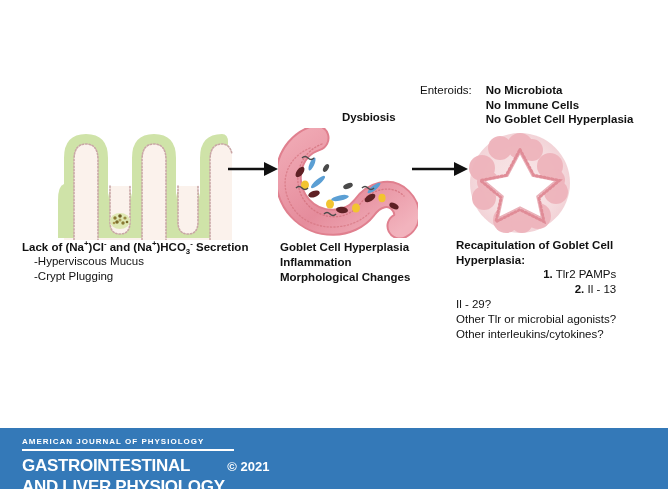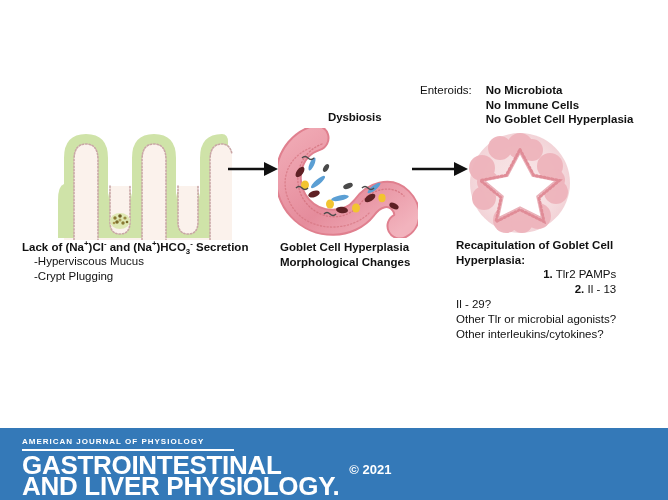--- a/index.html
+++ b/index.html
@@ -24,21 +24,21 @@
 
   
   .panel-title {
     font-weight: bold;
     font-size: 11.5px;
     letter-spacing: -0.1px;
     white-space: nowrap;
     color: #111111;
   }
   #cftr-title { left: 56px; top: 111px; }
-  #dysbiosis-title { left: 328px; top: 111px; }
+  #dysbiosis-title { left: 342px; top: 111px; }
 
   
   #enteroid-caption {
     left: 420px; top: 84px;
     display: flex;
     gap: 14px;
     align-items: flex-start;
   }
   #enteroid-caption .label {
     font-size: 11.5px;
@@ -100,21 +100,21 @@
 
   sup { font-size: 0.68em; vertical-align: super; line-height: 0; }
   sub { font-size: 0.68em; vertical-align: sub; line-height: 0; }
 
   
   #footer {
     position: absolute;
     left: 0;
     top: 428px;
     width: 668px;
-    height: 72px;
+    height: 61px;
     background: #3479b8;
   }
   #footer-journal {
     position: absolute;
     left: 22px;
     top: 9px;
   }
   #footer-kicker {
     font-size: 8px;
     font-weight: bold;
@@ -126,33 +126,32 @@
     width: 212px;
     height: 2px;
     background: #ffffff;
     margin: 3px 0 4px 0;
   }
   #footer-main {
     display: flex;
     align-items: baseline;
   }
   #footer-title {
-    font-size: 26px;
+    font-size: 17px;
     font-weight: bold;
     color: #ffffff;
     line-height: 21px;
     letter-spacing: -0.3px;
     white-space: nowrap;
   }
   #footer-copyright {
     font-size: 13px;
     font-weight: bold;
     color: #ffffff;
     white-space: nowrap;
-    margin-left: 10px;
   }
 </style>
 </head>
 <body>
 
 <div id="figure">
 
 
   <svg class="abs" id="crypt-svg" style="left:58px; top:128px;" width="176" height="112" viewBox="0 0 176 112">
     <defs>
@@ -269,20 +268,21 @@
       <path d="M46,86 q3,-3 6,0 q3,3 6,0" fill="none" stroke="#4a4a4a" stroke-width="1.5"></path>
       <path d="M84,60 q3,-3 6,0 q3,3 6,0" fill="none" stroke="#4a4a4a" stroke-width="1.5"></path>
       <path d="M24,30 q3,-3 6,0 q3,3 6,0" fill="none" stroke="#4a4a4a" stroke-width="1.4"></path>
       <ellipse cx="70" cy="58" rx="5" ry="2.6" fill="#4a4a4a" transform="rotate(-20 70 58)"></ellipse>
       <ellipse cx="48" cy="40" rx="4.4" ry="2.4" fill="#4a4a4a" transform="rotate(-60 48 40)"></ellipse>
     </g>
   </svg>
 
   <div class="abs txt-block" id="mid-text">
     <div class="head">Goblet Cell Hyperplasia</div>
+    <div class="head">Inflammation</div>
     <div class="head">Morphological Changes</div>
   </div>
 
   <svg class="abs" style="left:410px; top:158px;" width="60" height="22" viewBox="0 0 60 22">
     <line x1="2" y1="11" x2="46" y2="11" stroke="#111111" stroke-width="2.6"></line>
     <polygon points="44,4 58,11 44,18" fill="#111111"></polygon>
   </svg>
 
   <div class="abs" id="enteroid-caption">
     <div class="label">Enteroids:</div>

